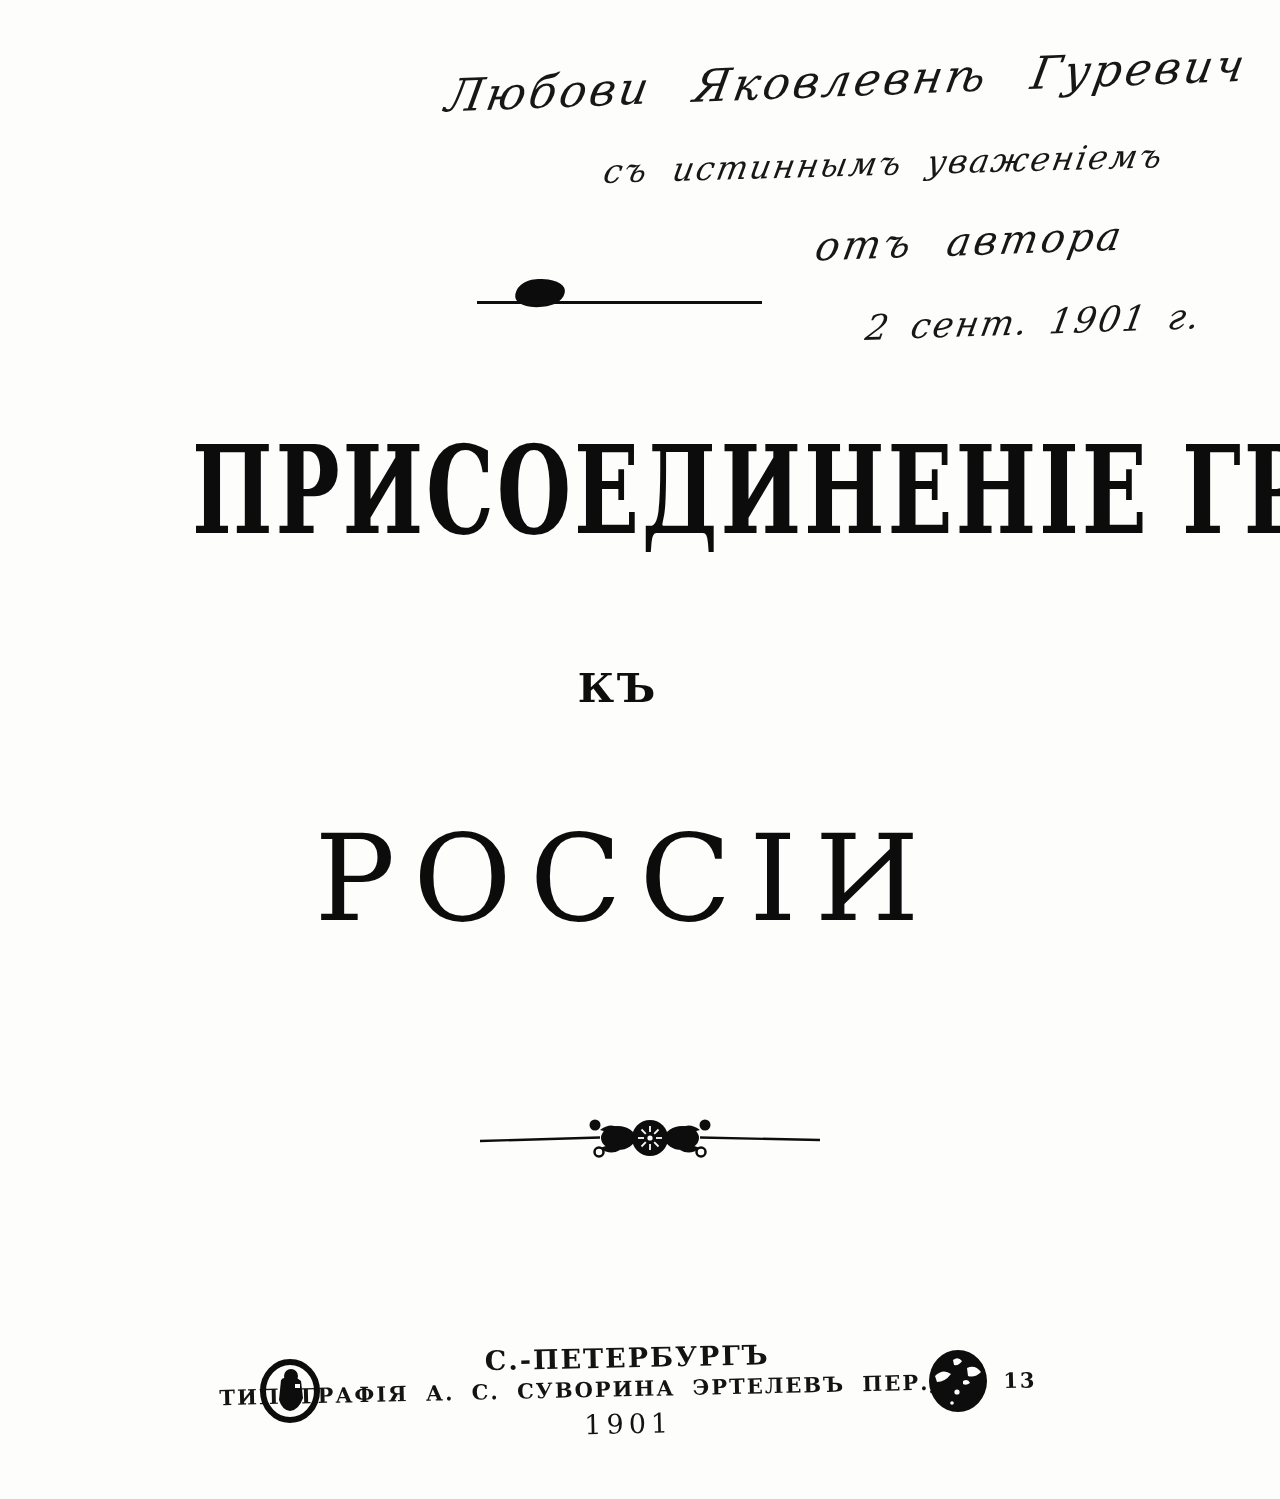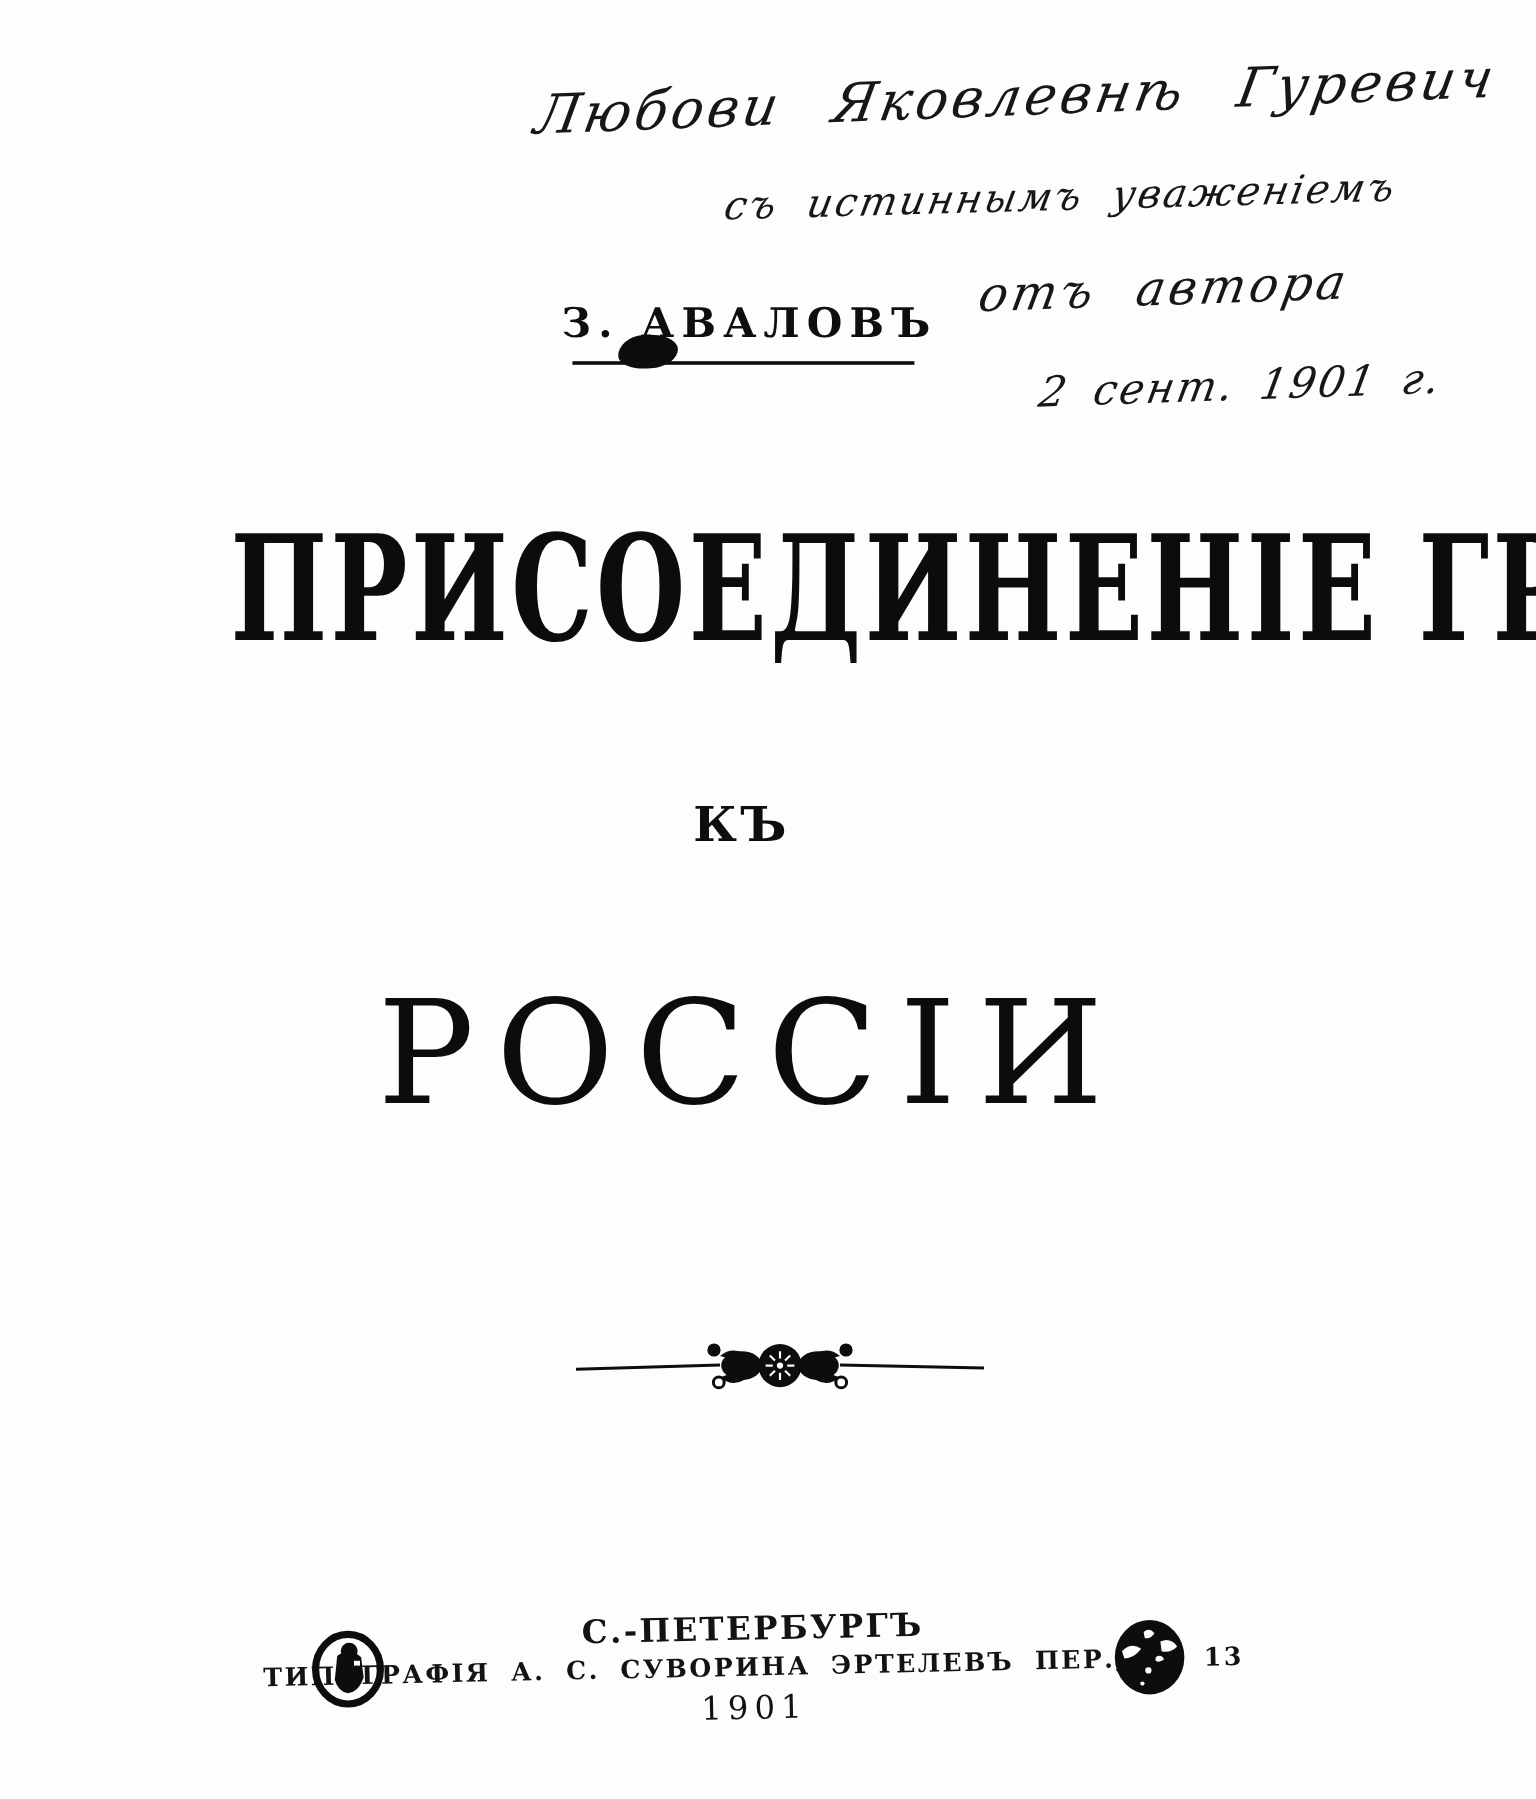--- a/index.html
+++ b/index.html
@@ -77,21 +77,20 @@
 
 <div class="page">
 
   <div>
     <div class="hw hw1">Любови Яковлевнѣ Гуревич</div>
     <div class="hw hw2">съ истиннымъ уваженіемъ</div>
     <div class="hw hw3">отъ автора</div>
     <div class="hw hw4">2 сент. 1901 г.</div>
   </div>
 
-  <div class="author">З. АВАЛОВЪ</div>
   <div class="ink-blot"></div>
   <div class="author-underline"></div>
 
   <div class="title1">ПРИСОЕДИНЕНІЕ ГРУЗІИ</div>
   <div class="title2">КЪ</div>
   <div class="title3">РОССІИ</div>
 
   <svg class="ornament" width="344" height="58" viewBox="0 0 344 58">
     <path d="M2 31 L122 27.5" stroke="#0d0d0d" stroke-width="2.4" fill="none"></path>
     <path d="M222 27.5 L342 30" stroke="#0d0d0d" stroke-width="2.4" fill="none"></path>

